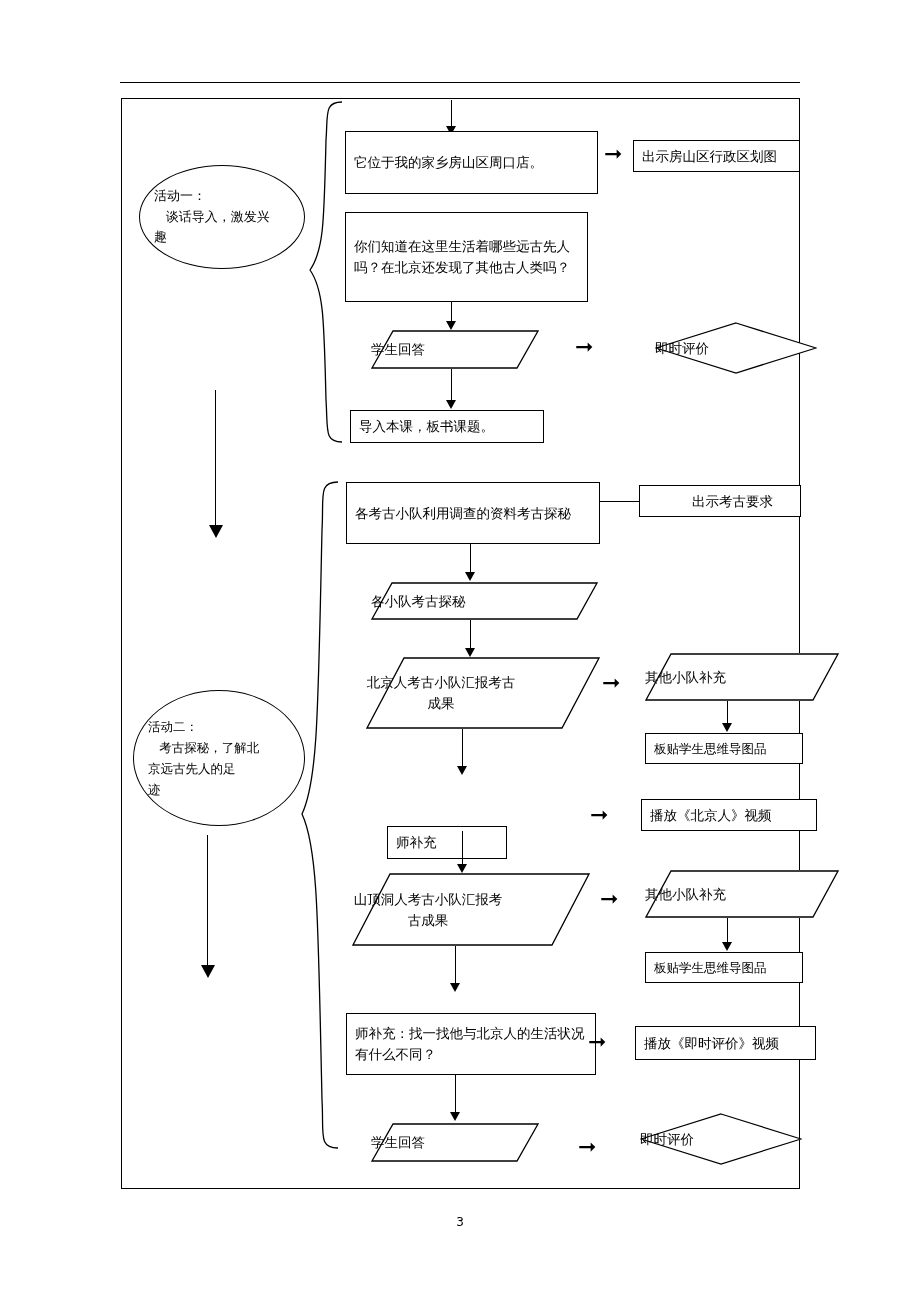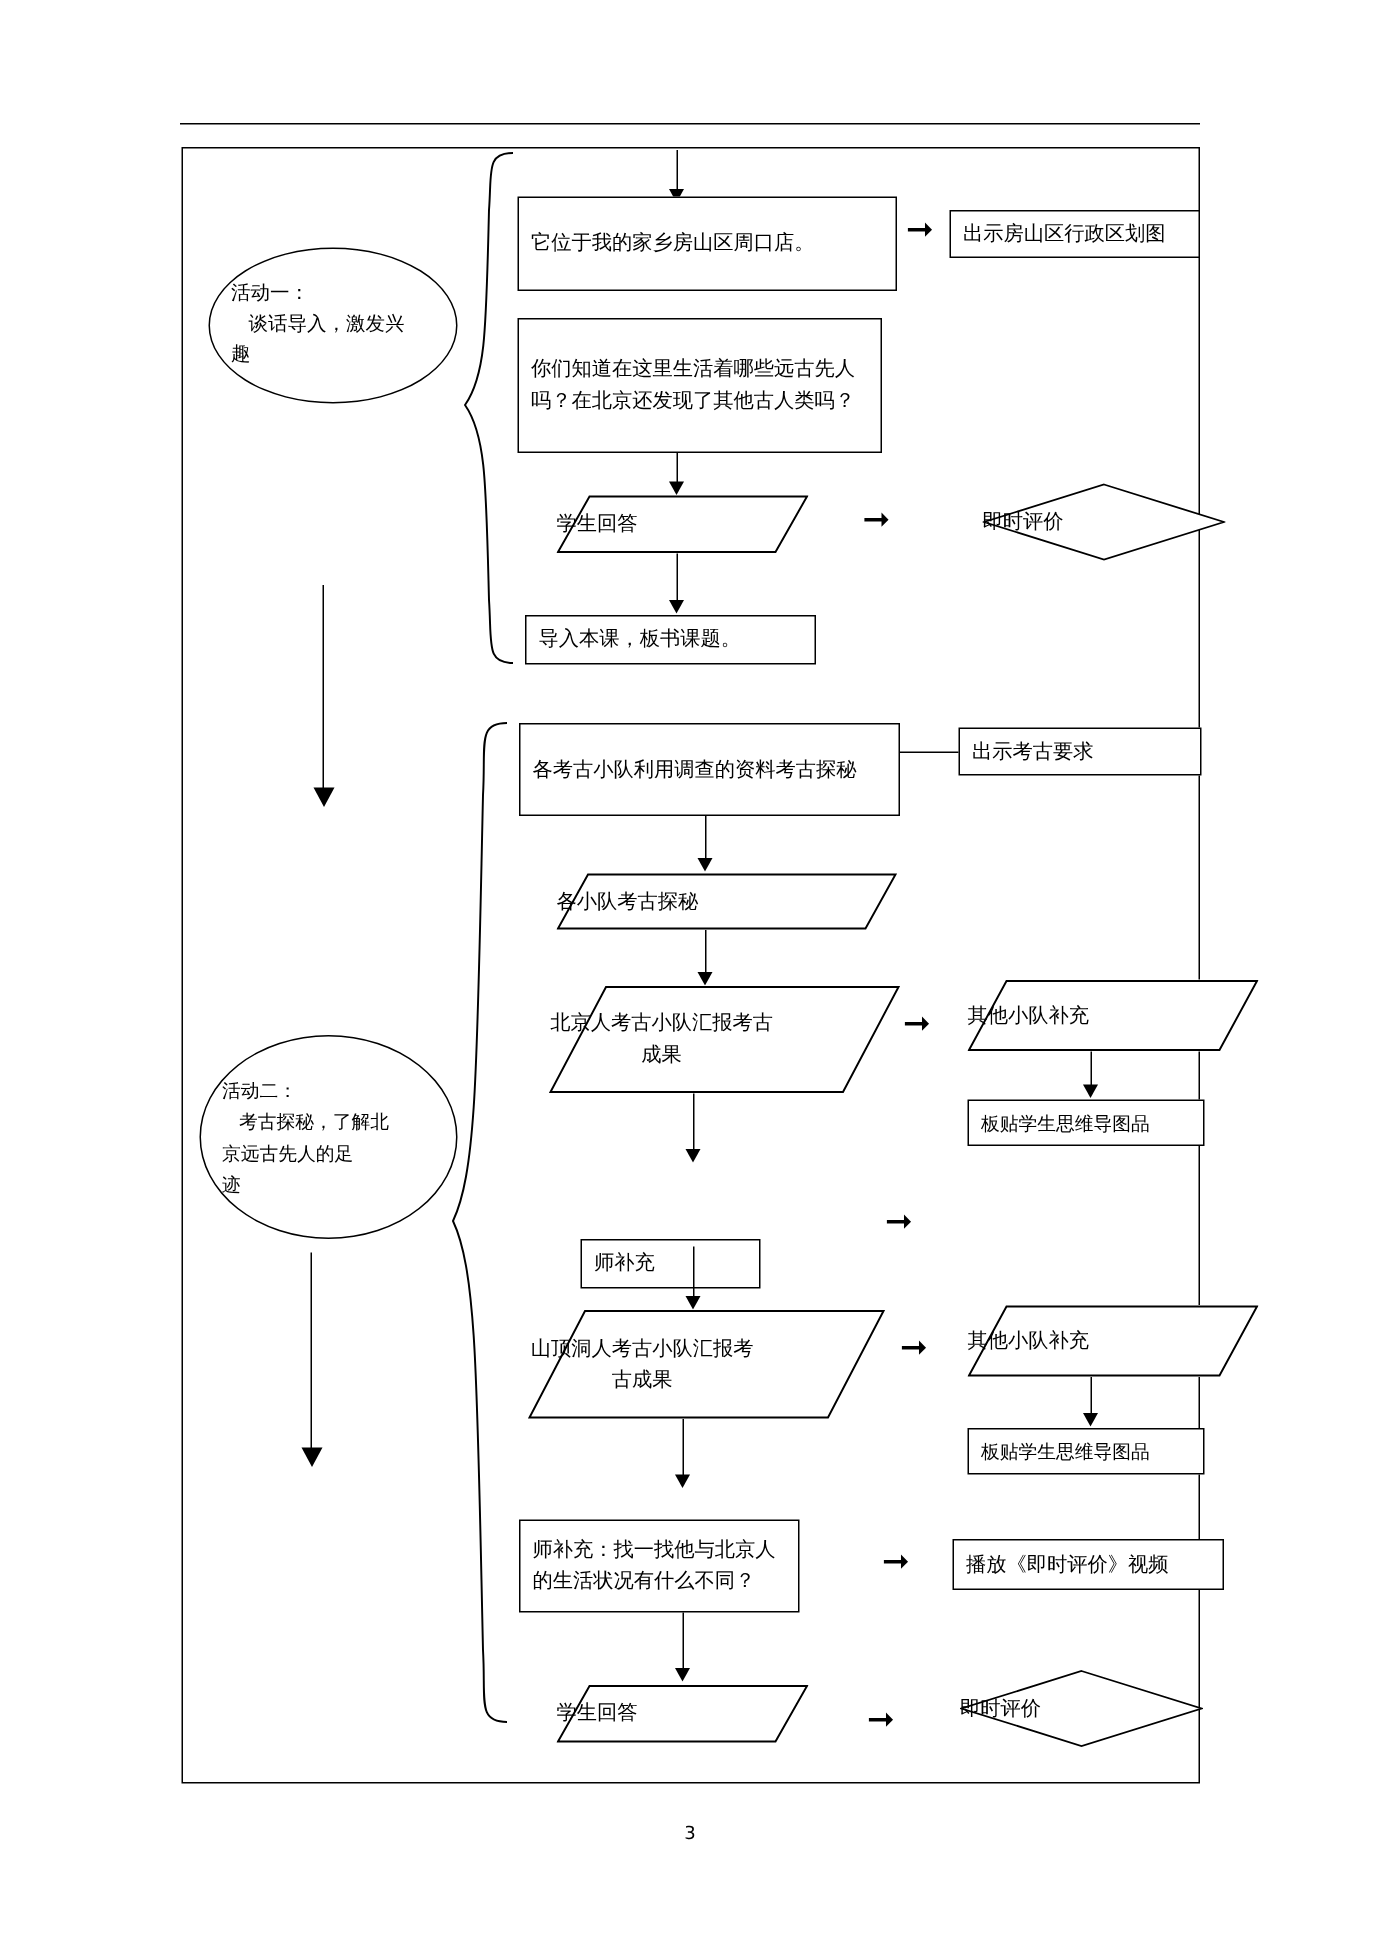--- a/index.html
+++ b/index.html
@@ -193,21 +193,21 @@
     </div>
   </div>
 
   <div class="vline" style="left:207px; top:835px; height:135px;"></div>
   <div class="arrow-down" style="left:201px; top:965px; border-left-width:7px; border-right-width:7px; border-top-width:13px;"></div>
 
   <div class="node rect left" style="left:346px; top:482px; width:254px; height:62px;">
     <div class="inner">各考古小队利用调查的资料考古探秘</div>
   </div>
 
-  <div class="node rect" style="left:639px; top:485px; width:162px; height:32px;">
+  <div class="node rect" style="left:639px; top:485px; width:162px; height:32px;padding-left:44px;">
     <div class="inner">出示考古要求</div>
   </div>
   <div class="hline" style="left:600px; top:501px; width:39px;"></div>
 
   <div class="vline" style="left:470px; top:544px; height:30px;"></div>
   <div class="arrow-down" style="left:465px; top:572px;"></div>
 
   <div class="node para" style="left:371px; top:582px; width:227px; height:38px;">
     <div class="shape">
       <svg viewBox="0 0 227 38" preserveAspectRatio="none">
@@ -251,20 +251,23 @@
 
   <div class="vline" style="left:462px; top:729px; height:40px;"></div>
   <div class="arrow-down" style="left:457px; top:766px;"></div>
 
   <div class="node rect" style="left:387px; top:826px; width:120px; height:33px;">
     <div class="inner">师补充</div>
   </div>
 
   <div class="glyph-arrow" style="left:590px; top:804px;">➞</div>
 
+  <div class="node rect" style="left:641px; top:799px; width:176px; height:32px;">
+    <div class="inner">播放《北京人》视频</div>
+  </div>
 
   <div class="vline" style="left:462px; top:831px; height:36px;"></div>
   <div class="arrow-down" style="left:457px; top:864px;"></div>
 
   <div class="node para" style="left:352px; top:873px; width:238px; height:73px;">
     <div class="shape">
       <svg viewBox="0 0 238 73" preserveAspectRatio="none">
         <polygon points="38,1 237,1 200,72 1,72" fill="#fff" stroke="#000" stroke-width="1.3"></polygon>
       </svg>
     </div>
@@ -287,21 +290,21 @@
   <div class="vline" style="left:727px; top:918px; height:26px;"></div>
   <div class="arrow-down" style="left:722px; top:942px;"></div>
 
   <div class="node rect" style="left:645px; top:952px; width:158px; height:31px;">
     <div class="inner" style="font-size:12.5px;">板贴学生思维导图品</div>
   </div>
 
   <div class="vline" style="left:455px; top:946px; height:40px;"></div>
   <div class="arrow-down" style="left:450px; top:983px;"></div>
 
-  <div class="node rect left" style="left:346px; top:1013px; width:187px; height:62px;">
+  <div class="node rect left" style="left:346px; top:1013px; width:250px; height:62px;">
     <div class="inner">师补充：找一找他与北京人的生活状况有什么不同？</div>
   </div>
 
   <div class="glyph-arrow" style="left:588px; top:1031px;">➞</div>
 
   <div class="node rect" style="left:635px; top:1026px; width:181px; height:34px;">
     <div class="inner">播放《即时评价》视频</div>
   </div>
 
   <div class="vline" style="left:455px; top:1075px; height:40px;"></div>

